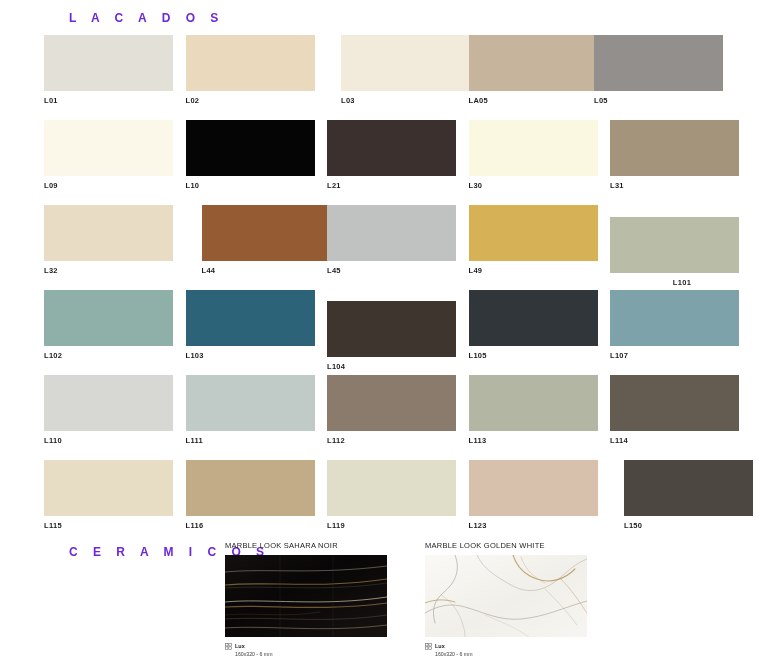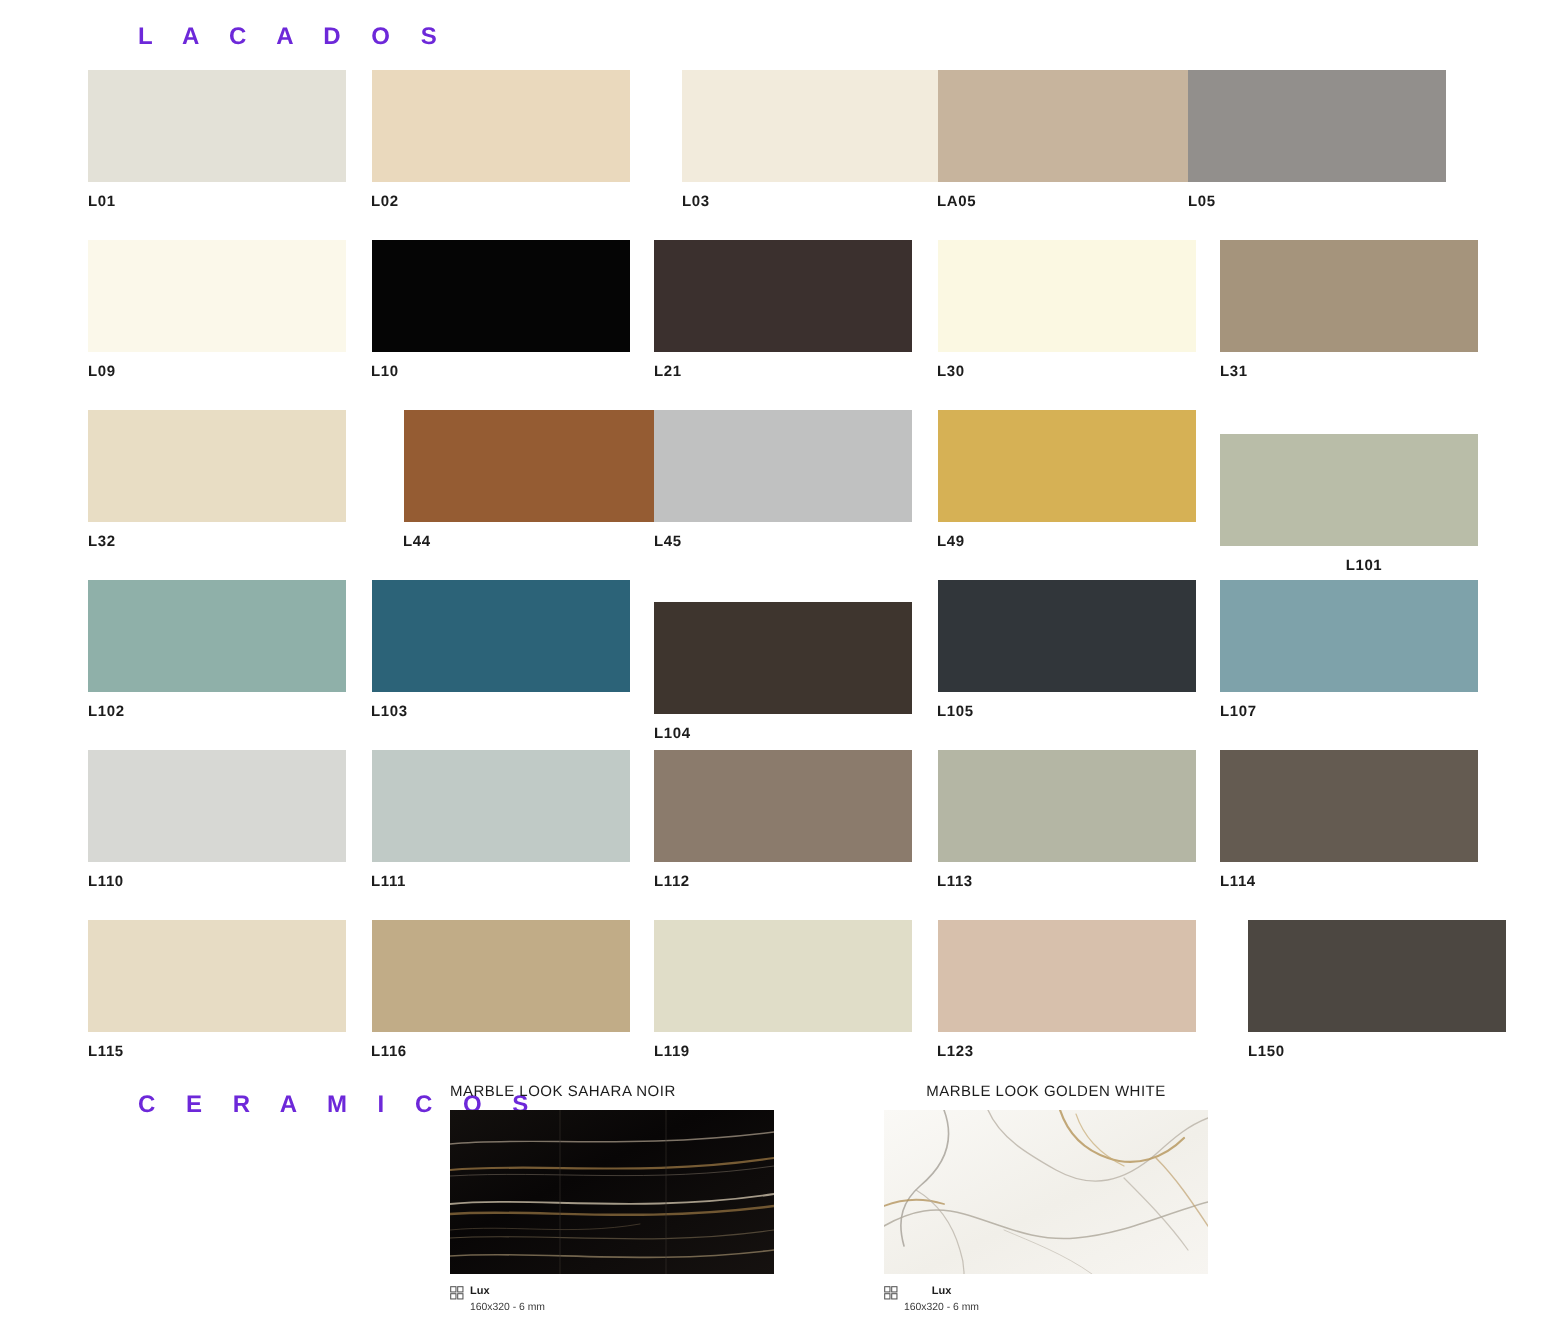--- a/index.html
+++ b/index.html
@@ -51,21 +51,21 @@
     letter-spacing: 0.3px;
     color: #1c1c1c;
     line-height: 10px;
   }
 
   
   .ceramic-item {
     position: absolute;
   }
   #ceramic-item-0 { left: 225px; top: 541px; }
-  #ceramic-item-1 { left: 442px; top: 541px; text-align: center; }
+  #ceramic-item-1 { left: 425px; top: 541px; }
 
   .ceramic-title {
     font-size: 7.5px;
     font-weight: normal;
     letter-spacing: 0.25px;
     color: #1c1c1c;
     margin-bottom: 5px;
     white-space: nowrap;
   }
   .ceramic-tile {

